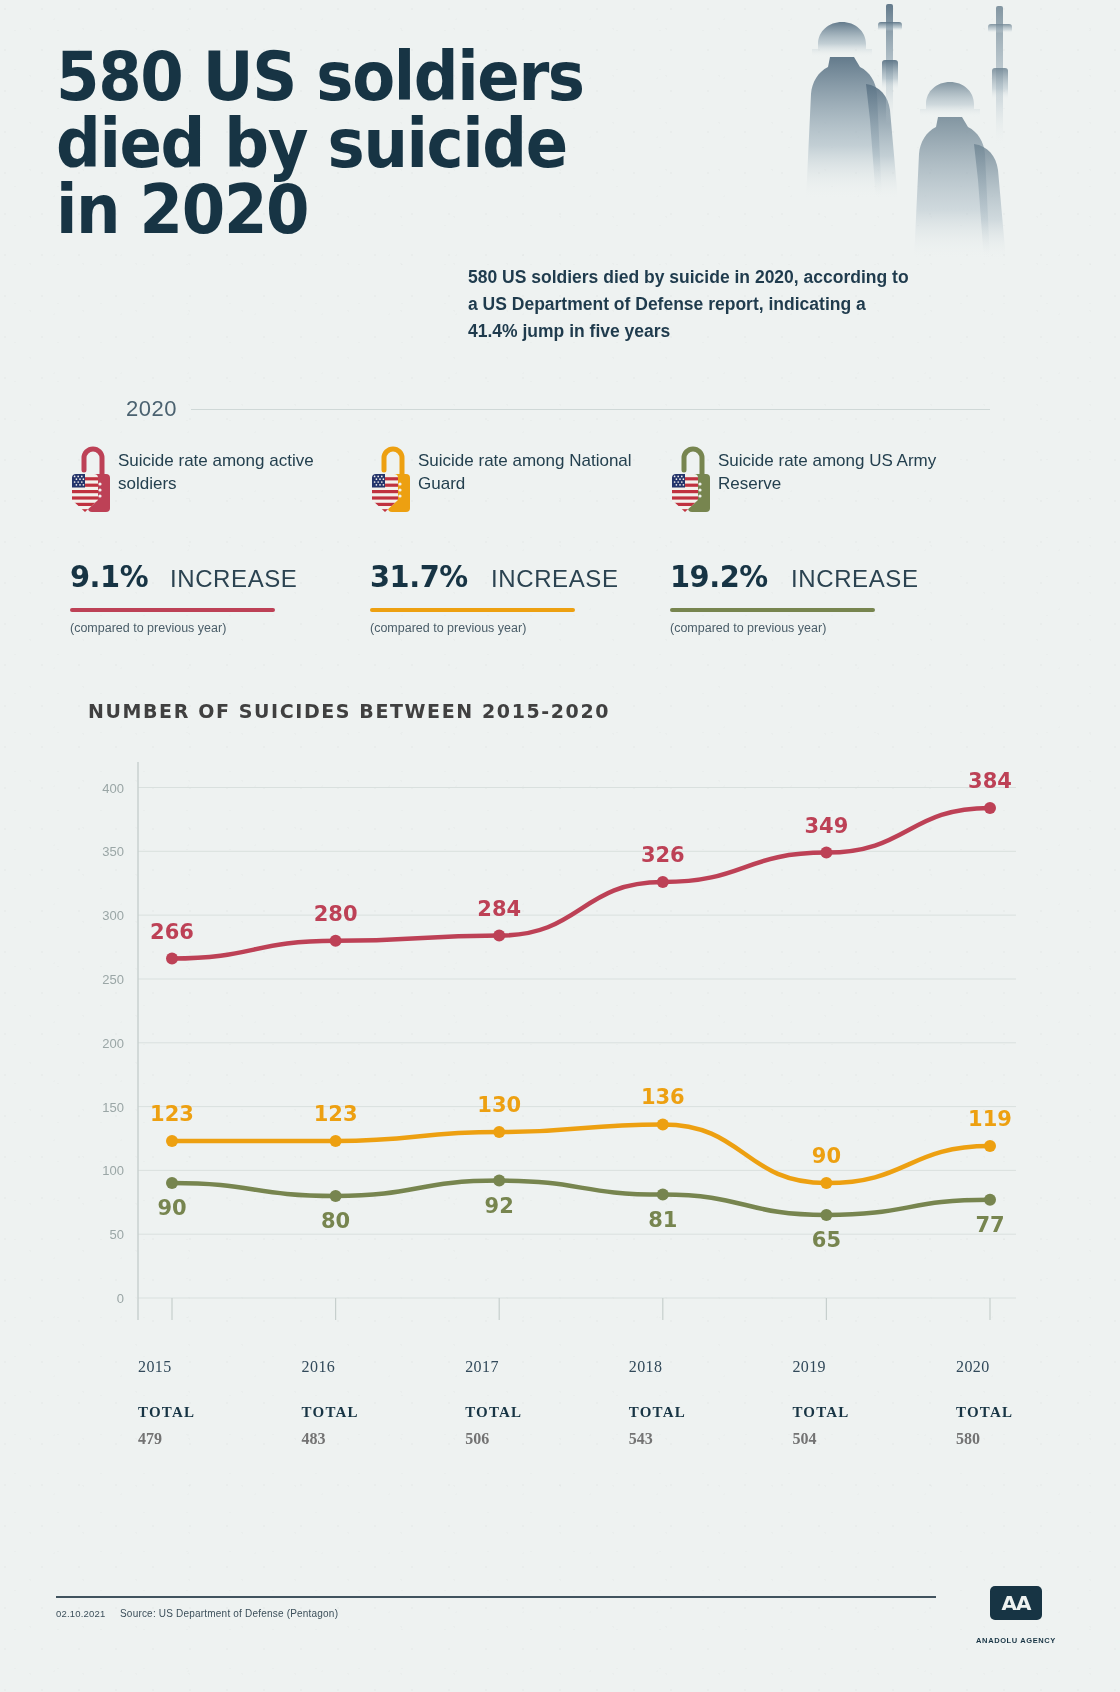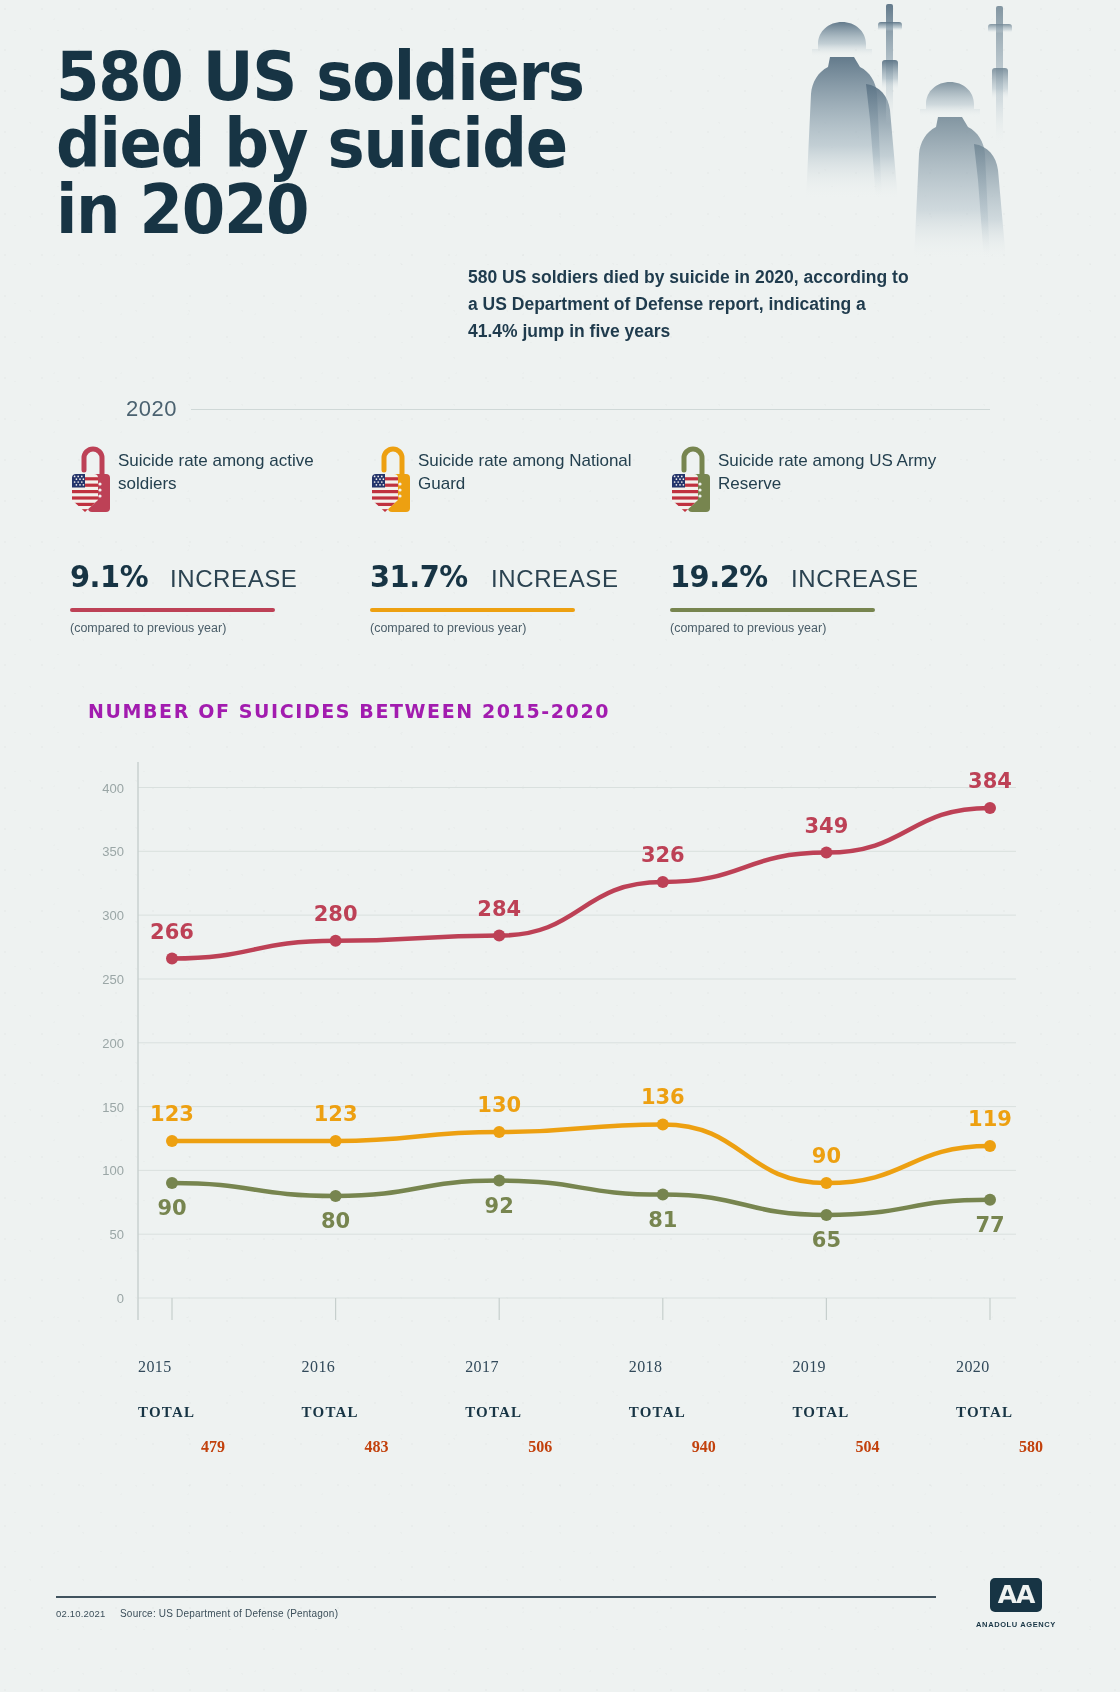--- a/index.html
+++ b/index.html
@@ -63,40 +63,40 @@
   .stat .inc{font-size:24px;letter-spacing:.6px;color:#2b4351;}
   .stat .barline{margin-top:14px;height:3.5px;width:205px;border-radius:2px;}
   .stat .note{margin-top:9px;font-size:12.5px;color:#4a5d68;}
 
   .tag{width:46px;height:78px;flex:0 0 46px;}
 
   
   .chart-title{
     position:absolute;left:88px;top:700px;
     font-family:"DejaVu Sans", sans-serif;
-    font-weight:bold;font-size:19px;letter-spacing:1.6px;color:#a21caf;
+    font-weight:bold;font-size:19px;letter-spacing:1.6px;color:#404040;
   }
   .chart{position:absolute;left:56px;top:744px;width:1000px;height:620px;}
 
   
   .xaxis{position:absolute;left:56px;top:1358px;width:1000px;height:130px;}
   .xcol{position:absolute;top:0;width:150px;font-family:Liberation Serif, serif;}
   .xcol .yr{font-size:16px;color:#31495a;letter-spacing:.4px;}
   .xcol .tot{margin-top:28px;font-size:15px;font-weight:bold;letter-spacing:1.2px;color:#173444;}
-  .xcol .val{margin-top:17px;font-size:16px;font-weight:bold;color:#c2410c;text-align:center;}
+  .xcol .val{margin-top:9px;font-size:16px;font-weight:bold;color:#737373;}
 
   
   .footer-rule{position:absolute;left:56px;top:1596px;width:880px;height:1.5px;background:#41535e;}
   .foot-date{position:absolute;left:56px;top:1608px;font-size:9.5px;color:#3c4f5a;letter-spacing:.2px;}
   .foot-src{position:absolute;left:120px;top:1608px;font-size:10px;color:#3c4f5a;letter-spacing:.2px;}
   .logo{position:absolute;right:64px;top:1570px;width:80px;text-align:center;}
   .logo .mark{
-    width:52px;height:34px;margin:8px auto;border-radius:5px;
+    width:52px;height:34px;margin:16px auto;border-radius:5px;
     background:#173444;color:#eef2f1;font-family:"DejaVu Sans",sans-serif;
-    font-weight:bold;font-size:25px;line-height:34px;letter-spacing:-1px;
+    font-weight:bold;font-size:20px;line-height:34px;letter-spacing:-1px;
   }
   .logo .nm{margin-top:4px;font-size:7.5px;font-weight:bold;letter-spacing:.6px;color:#173444;}
 </style>
 </head>
 <body>
 
 <div class="noise"></div>
 
 <div class="soldiers">
   <svg width="320" height="300" viewBox="0 0 320 300">
@@ -370,21 +370,21 @@
     <div class="val">483</div>
   </div>
   <div class="xcol" style="left:409.2px">
     <div class="yr">2017</div>
     <div class="tot">TOTAL</div>
     <div class="val">506</div>
   </div>
   <div class="xcol" style="left:572.8px">
     <div class="yr">2018</div>
     <div class="tot">TOTAL</div>
-    <div class="val">940</div>
+    <div class="val">543</div>
   </div>
   <div class="xcol" style="left:736.4px">
     <div class="yr">2019</div>
     <div class="tot">TOTAL</div>
     <div class="val">504</div>
   </div>
   <div class="xcol" style="left:900.0px">
     <div class="yr">2020</div>
     <div class="tot">TOTAL</div>
     <div class="val">580</div>

